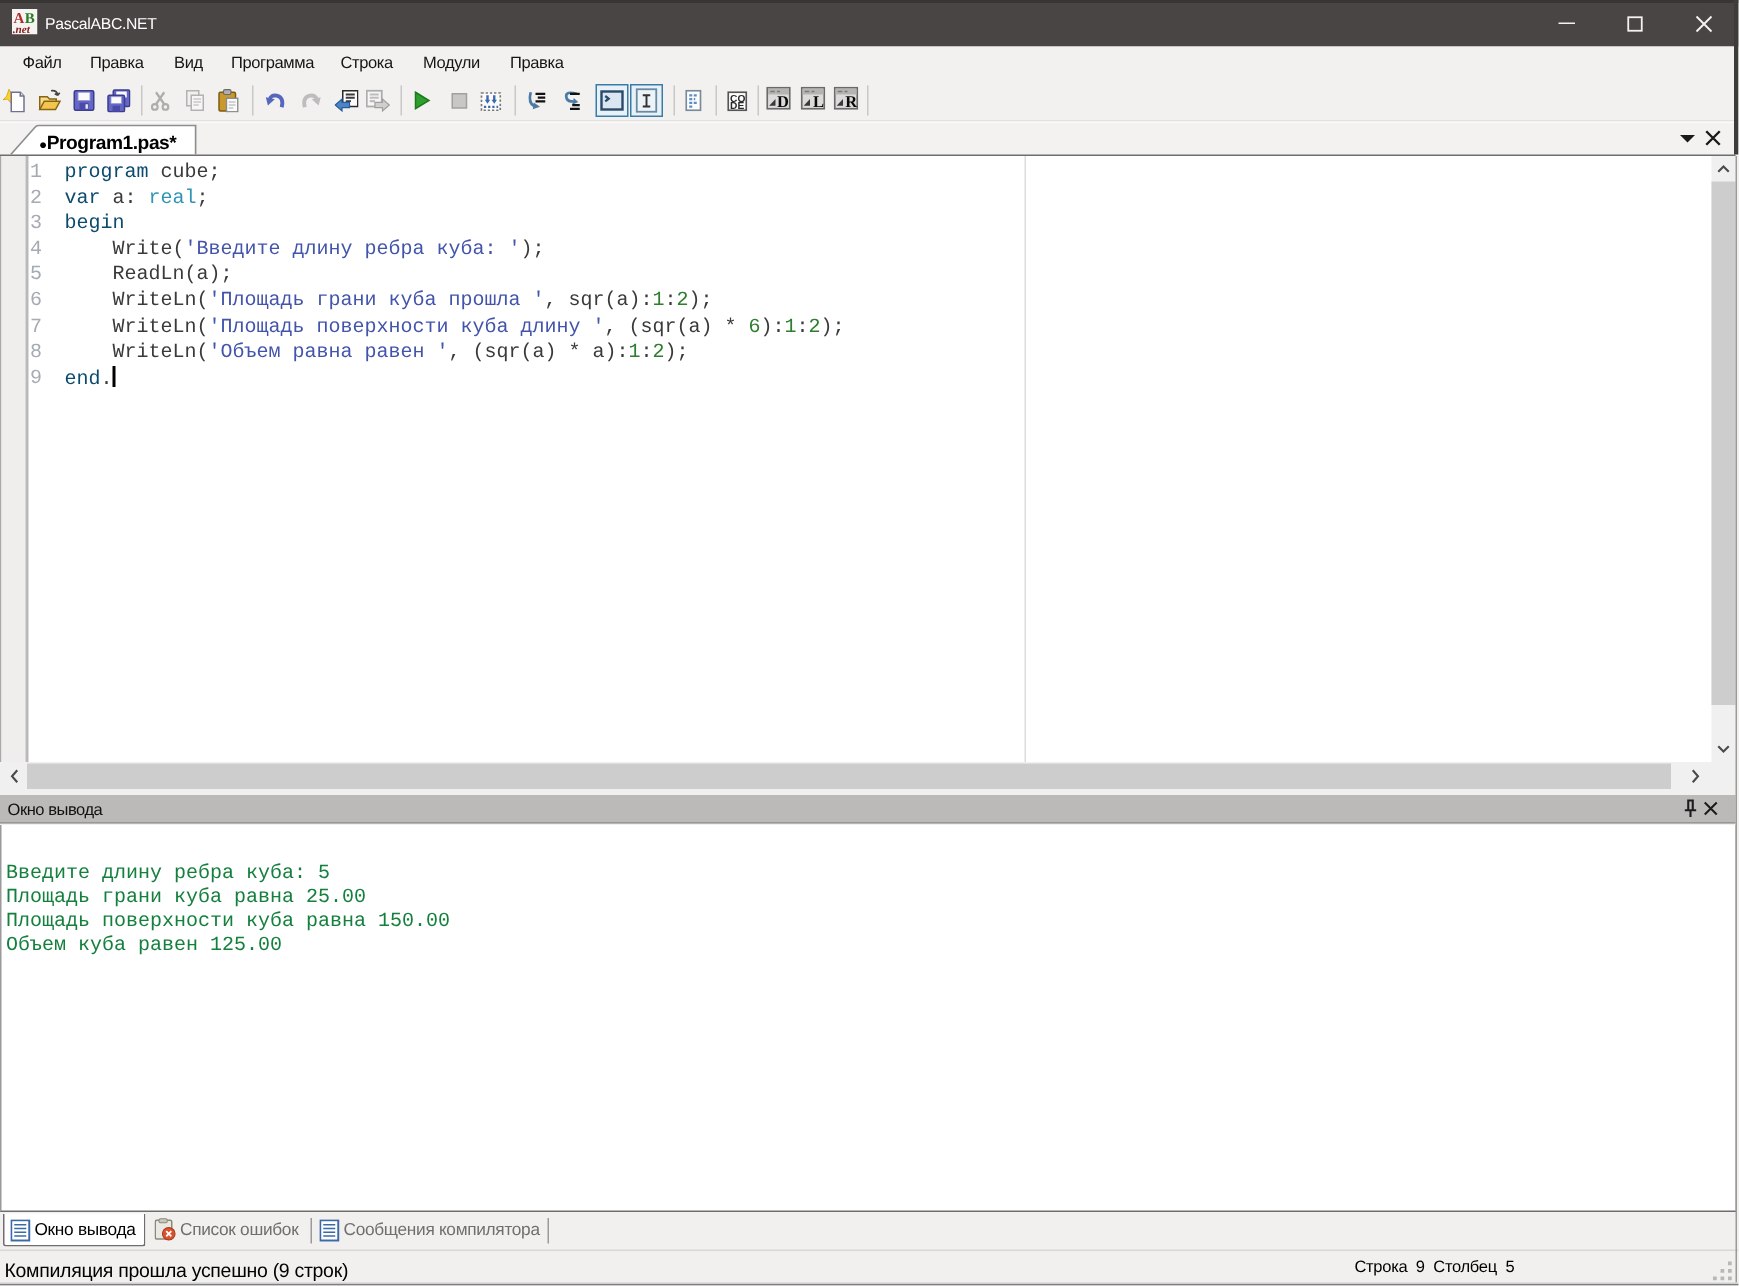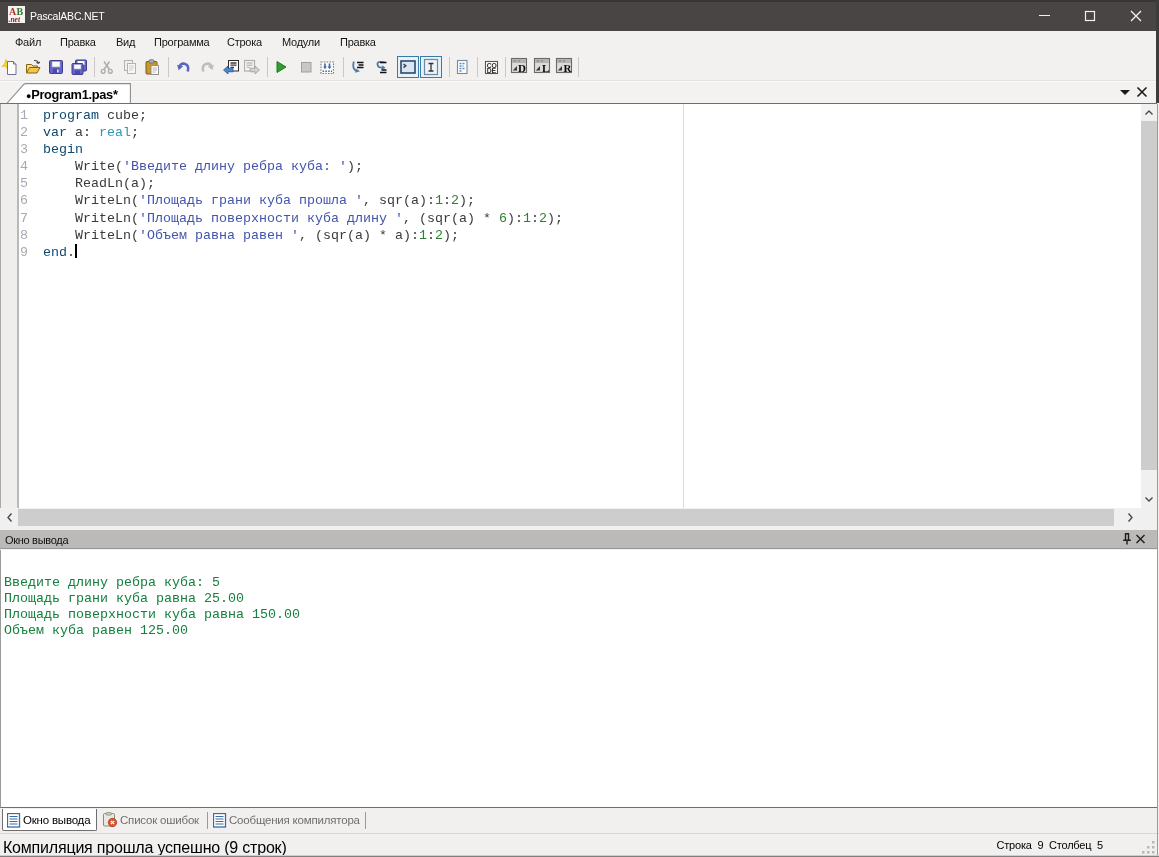--- a/index.html
+++ b/index.html
@@ -41,22 +41,22 @@
 #outhdrtext{left:5px;top:534px;font-size:11px;letter-spacing:-0.3px;color:#111}
 #outarea{left:0;top:550px;width:1158px;height:258px;background:#fff;border-left:1px solid #9a9a9a;border-right:1px solid #9a9a9a;border-bottom:1px solid #6e6e6e}
 #outtext{left:4px;top:575px;color:#15803d;line-height:16px}
 
 #btabs{left:0;top:809px;width:1159px;height:24px;background:#f1f0ee}
 #btab1{left:2px;top:809px;width:95px;height:22px;background:#fff;border:1px solid #6e6e6e;border-top:none;border-radius:0 0 2px 2px}
 .btxt{top:814px;font-size:11.5px;letter-spacing:-0.2px}
 .bsep{top:812px;width:1px;height:17px;background:#9a9a9a}
 
 #status{left:0;top:833px;width:1159px;height:24px;background:#f1f0ee;border-top:1px solid #d8d7d6}
-#stleft{left:3px;top:839px;font-size:16px;letter-spacing:-0.2px;color:#000}
-#stright{left:903px;top:839px;width:200px;text-align:right;font-size:11px;letter-spacing:-0.2px;color:#000}
+#stleft{left:3px;top:839px;font-size:13px;letter-spacing:-0.2px;color:#000}
+#stright{left:903px;top:839px;width:200px;text-align:left;font-size:11px;letter-spacing:-0.2px;color:#000}
 
 #redgetop{left:1156px;top:0;width:3px;height:103px;background:#3e3c3a}
 #redge{left:1157px;top:104px;width:1px;height:751px;background:#9a9a9a}
 #bedge{left:0;top:855px;width:1159px;height:2px;background:#cfcecd;border-bottom:1px solid #7f7f7f}
 </style></head>
 <body>
 <div class="abs" id="titlebar"></div>
 <svg class="abs" style="left:8px;top:6px" width="17" height="17">
     <rect x="0" y="0" width="17" height="17" fill="#f6f4f2"></rect>
     <text x="1" y="9" font-family="Liberation Serif" font-size="10" font-weight="bold" fill="#b03030">A</text>

